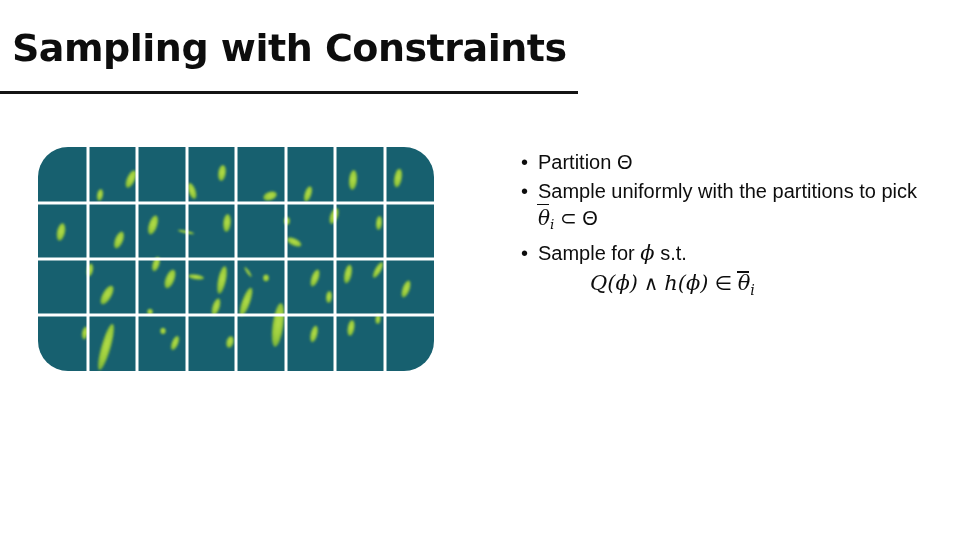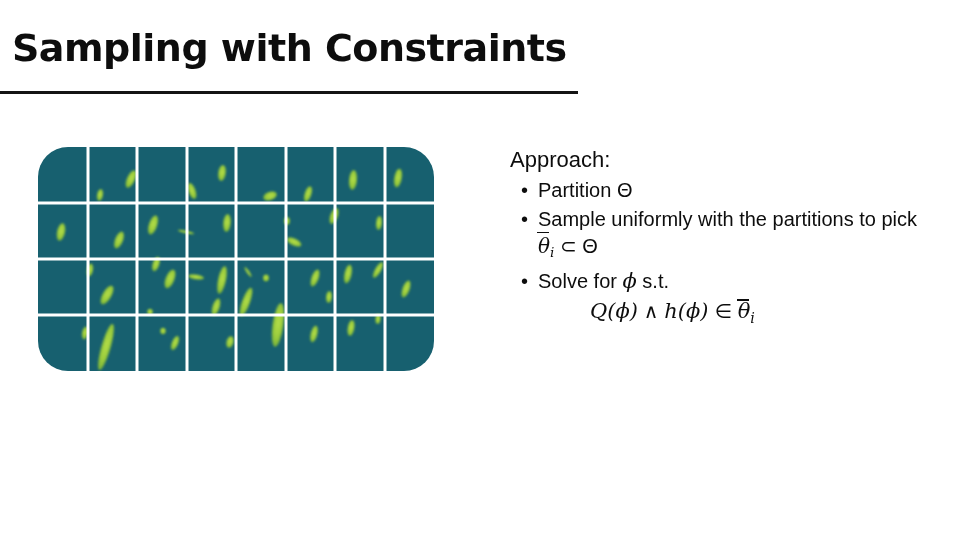--- a/index.html
+++ b/index.html
@@ -215,39 +215,38 @@
             <rect x="345.5" y="0" width="3" height="224" fill="#ffffff"></rect>
             <rect x="0" y="54.5" width="396" height="3" fill="#ffffff"></rect>
             <rect x="0" y="110.5" width="396" height="3" fill="#ffffff"></rect>
             <rect x="0" y="166.5" width="396" height="3" fill="#ffffff"></rect>
           </g>
       </g>
     </svg>
   </div>
 
   <div id="approach-block">
-    <div id="approach-heading">Approach:</div>
 
     <ul class="bullets">
 
       <li>
         <span class="dot">•</span>
         <span>Partition </span><span class="mi-up">Θ</span>
       </li>
 
       <li>
         <span class="dot">•</span>
         <span>Sample uniformly with the partitions to pick </span><span class="ovl">θ</span><span class="sub">i</span>
         <span class="op">⊂</span>
         <span class="mi-up">Θ</span>
       </li>
 
       <li>
         <span class="dot">•</span>
-        <span>Solve for </span><span class="mi">ϕ</span><span> s.t.</span>
+        <span>Sample for </span><span class="mi">ϕ</span><span> s.t.</span>
 
         <span class="mathline"><span class="mi">Q</span><span class="mi">(</span><span class="mi">ϕ</span><span class="mi">)</span>
           <span class="op">∧</span>
           <span class="mi">h</span><span class="mi">(</span><span class="mi">ϕ</span><span class="mi">)</span>
           <span class="op">∈</span>
           <span class="ovl">θ</span><span class="sub">i</span>
         </span>
       </li>
     </ul>
   </div>

